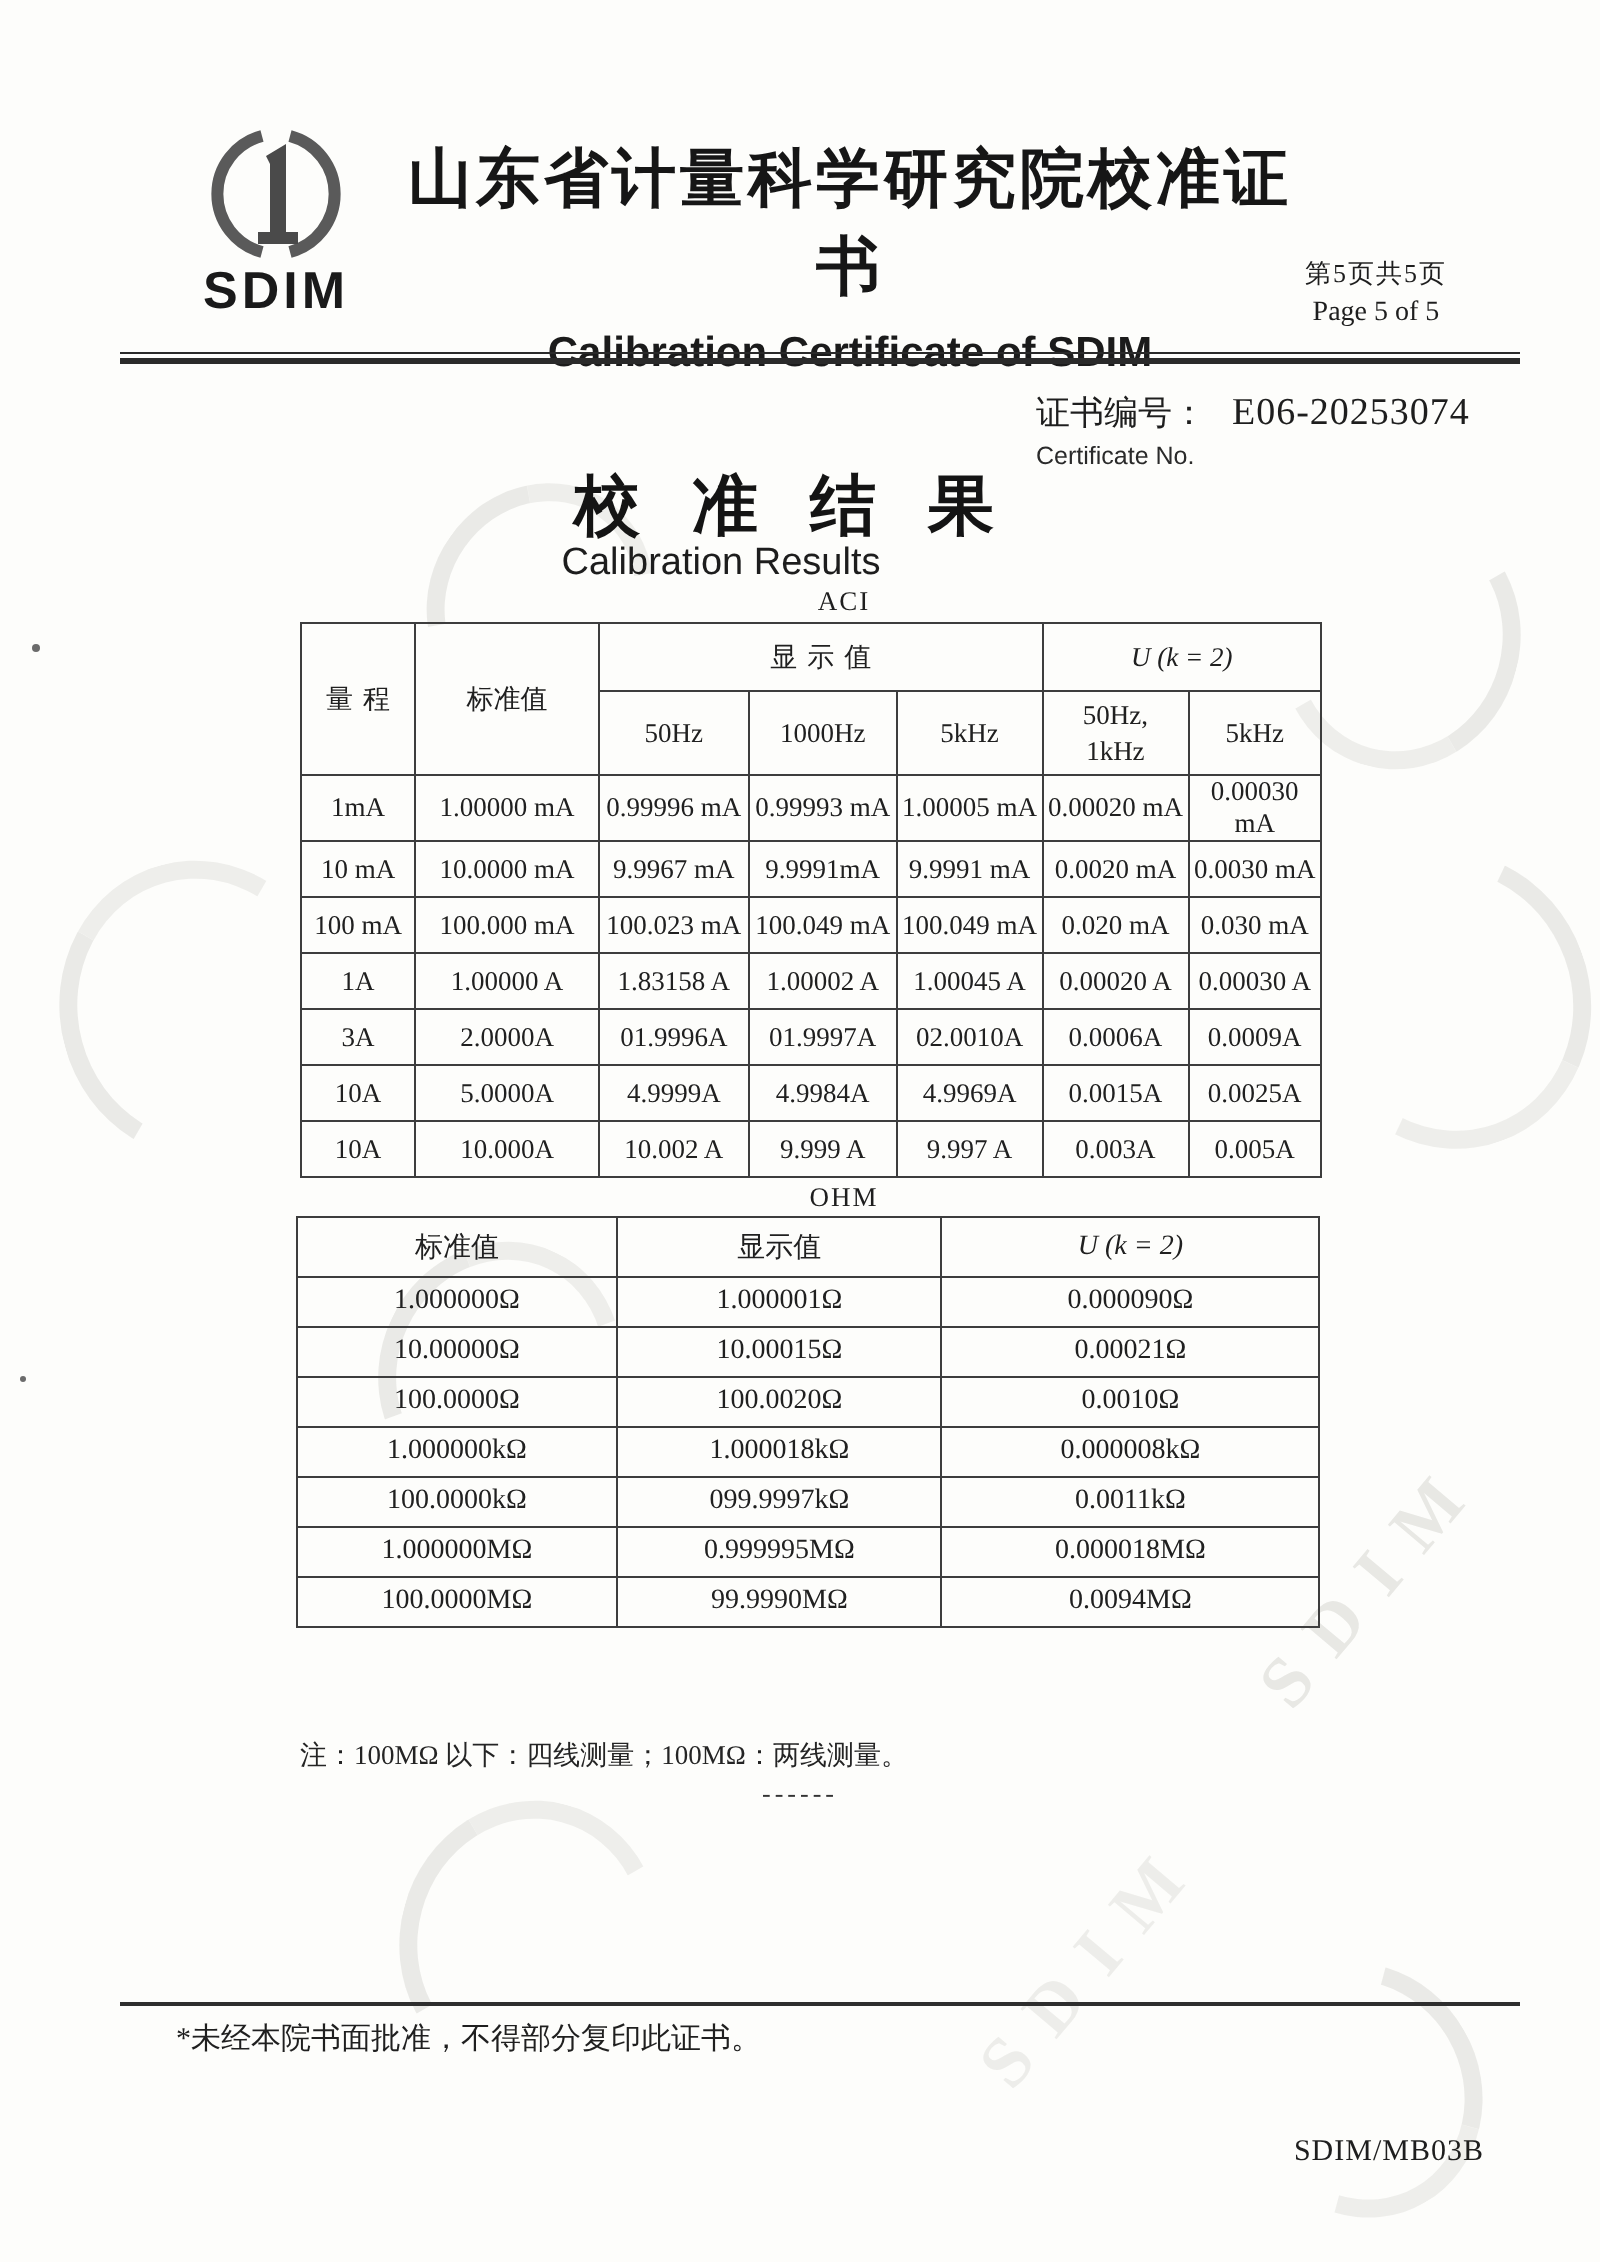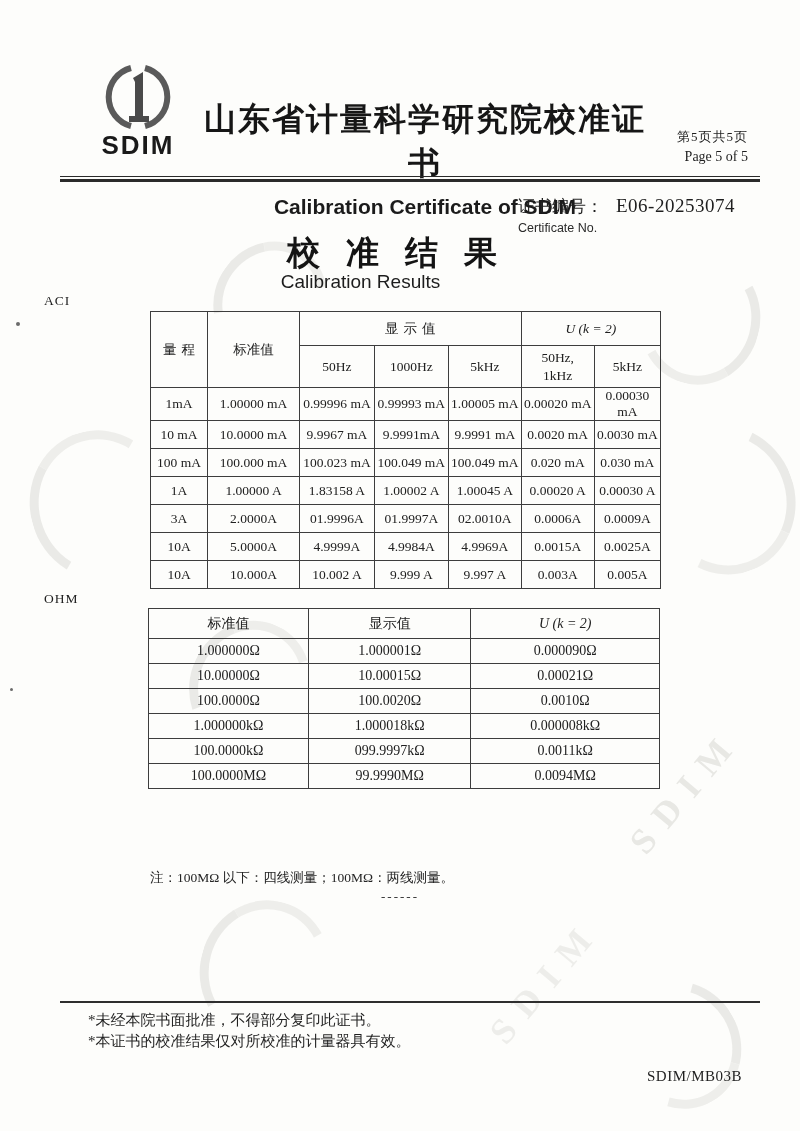--- a/index.html
+++ b/index.html
@@ -27,27 +27,27 @@
   }
   .speck { position:absolute; background:#6b6b6b; border-radius:50%; }
 
   
   .logo-box { left:80px; top:64px; width:116px; text-align:center; }
   .logo-box svg { display:block; margin:0 auto; }
   .logo-word {
     font-family:"Liberation Sans","DejaVu Sans",sans-serif;
     font-weight:bold; font-size:26px; letter-spacing:2px; color:#1a1a1a; margin-top:-4px;
   }
-  .title-wrap { left:190px; top:98px; width:470px; text-align:center; }
+  .title-wrap { left:190px; top:68px; width:470px; text-align:center; }
   .title-zh { font-size:32px; font-weight:bold; letter-spacing:2px; color:#161616; }
   .title-en {
     font-family:"Liberation Sans","DejaVu Sans",sans-serif;
     font-weight:bold; font-size:21px; margin-top:9px; color:#1b1b1b;
   }
-  .page-info { right:52px; top:128px; width:120px; text-align:right; line-height:1.45; }
+  .page-info { right:52px; top:128px; width:120px; text-align:center; line-height:1.45; }
   .page-info .zh { font-size:13px; letter-spacing:1px; }
   .page-info .en { font-size:14px; }
 
   .rule-double {
     left:60px; top:176px; width:700px; height:6px;
     border-top:1.5px solid #2a2a2a; border-bottom:3px solid #2a2a2a;
   }
 
   .cert-block { left:518px; top:195px; }
   .cert-line { font-size:17px; }
@@ -61,21 +61,21 @@
   .results-zh {
     left:0; top:231px; width:784px; text-align:center;
     font-family:"Liberation Sans","DejaVu Sans",sans-serif;
     font-size:33px; font-weight:bold; letter-spacing:26px; text-indent:26px; color:#141414;
   }
   .results-en {
     left:0; top:271px; width:721px; text-align:center;
     font-family:"Liberation Sans","DejaVu Sans",sans-serif;
     font-size:19px; color:#1d1d1d;
   }
-  .tbl-caption { width:800px; left:0; font-size:13.5px; letter-spacing:1px;padding-left:44px; }
+  .tbl-caption { width:800px; left:0; text-align:center; font-size:13.5px; letter-spacing:1px;padding-left:44px; }
   .cap-aci { top:293px; }
   .cap-ohm { top:591px; }
 
   
   table { border-collapse:collapse; table-layout:fixed; background:transparent; }
   th,td {
     border:1px solid #3d3d3d; text-align:center; vertical-align:middle;
     font-weight:normal; color:#202020; overflow:hidden;
   }
   .tbl-aci { left:150px; top:311px; width:511px; font-size:13.5px; }
@@ -267,28 +267,32 @@
     <td>1.000000kΩ</td>
         <td>1.000018kΩ</td>
         <td>0.000008kΩ</td>
   </tr>
   <tr>
     <td>100.0000kΩ</td>
         <td>099.9997kΩ</td>
         <td>0.0011kΩ</td>
   </tr>
   <tr>
+    <td>1.000000MΩ</td>
+        <td>0.999995MΩ</td>
+        <td>0.000018MΩ</td>
+  </tr>
+  <tr>
     <td>100.0000MΩ</td>
         <td>99.9990MΩ</td>
         <td>0.0094MΩ</td>
   </tr>
 </tbody>
   </table>
 
 <div class="abs tbl-note">注：100MΩ 以下：四线测量；100MΩ：两线测量。</div>
 <div class="abs separator">------</div>
 
 <div class="abs rule-footer"></div>
 <div class="abs footer-notes">
   <div>*未经本院书面批准，不得部分复印此证书。</div>
-  <div>*本证书的校准结果仅对所校准的计量器具有效。</div>
 </div>
 <div class="abs form-code">SDIM/MB03B</div>
 
 </body></html>

